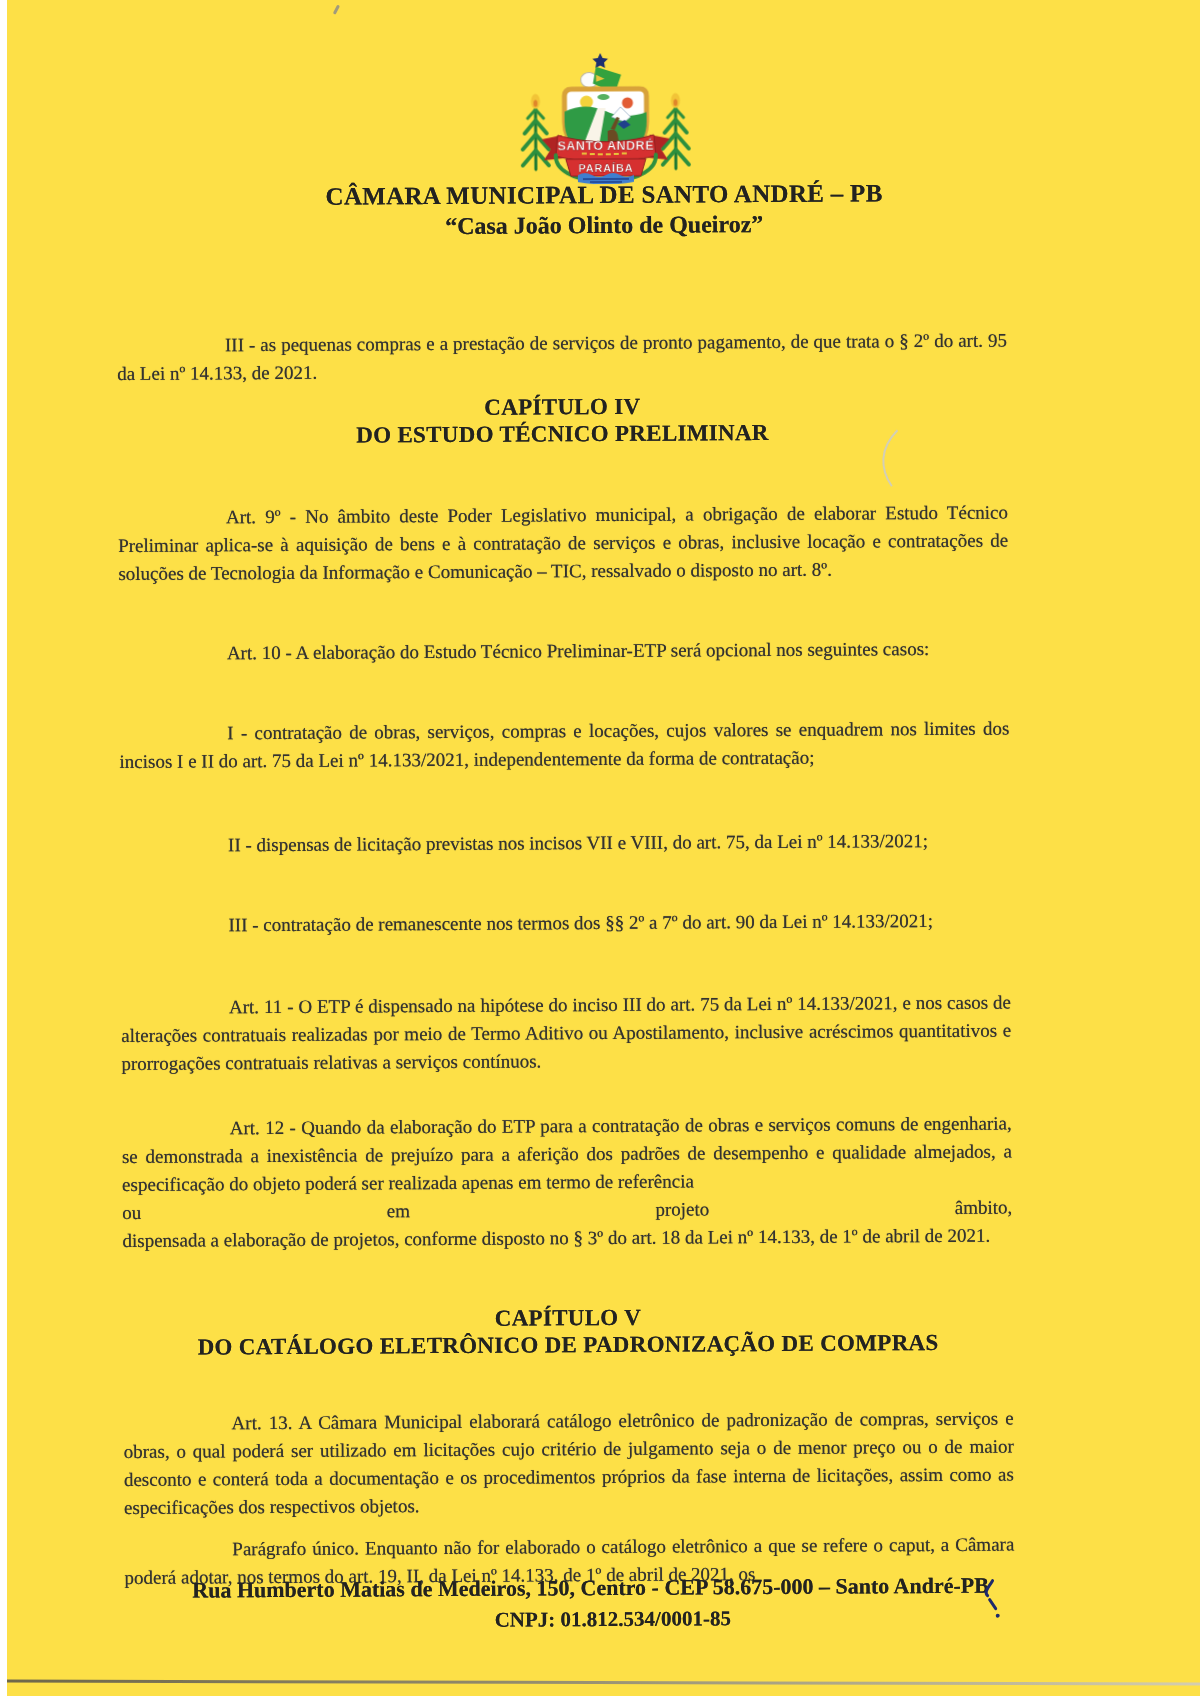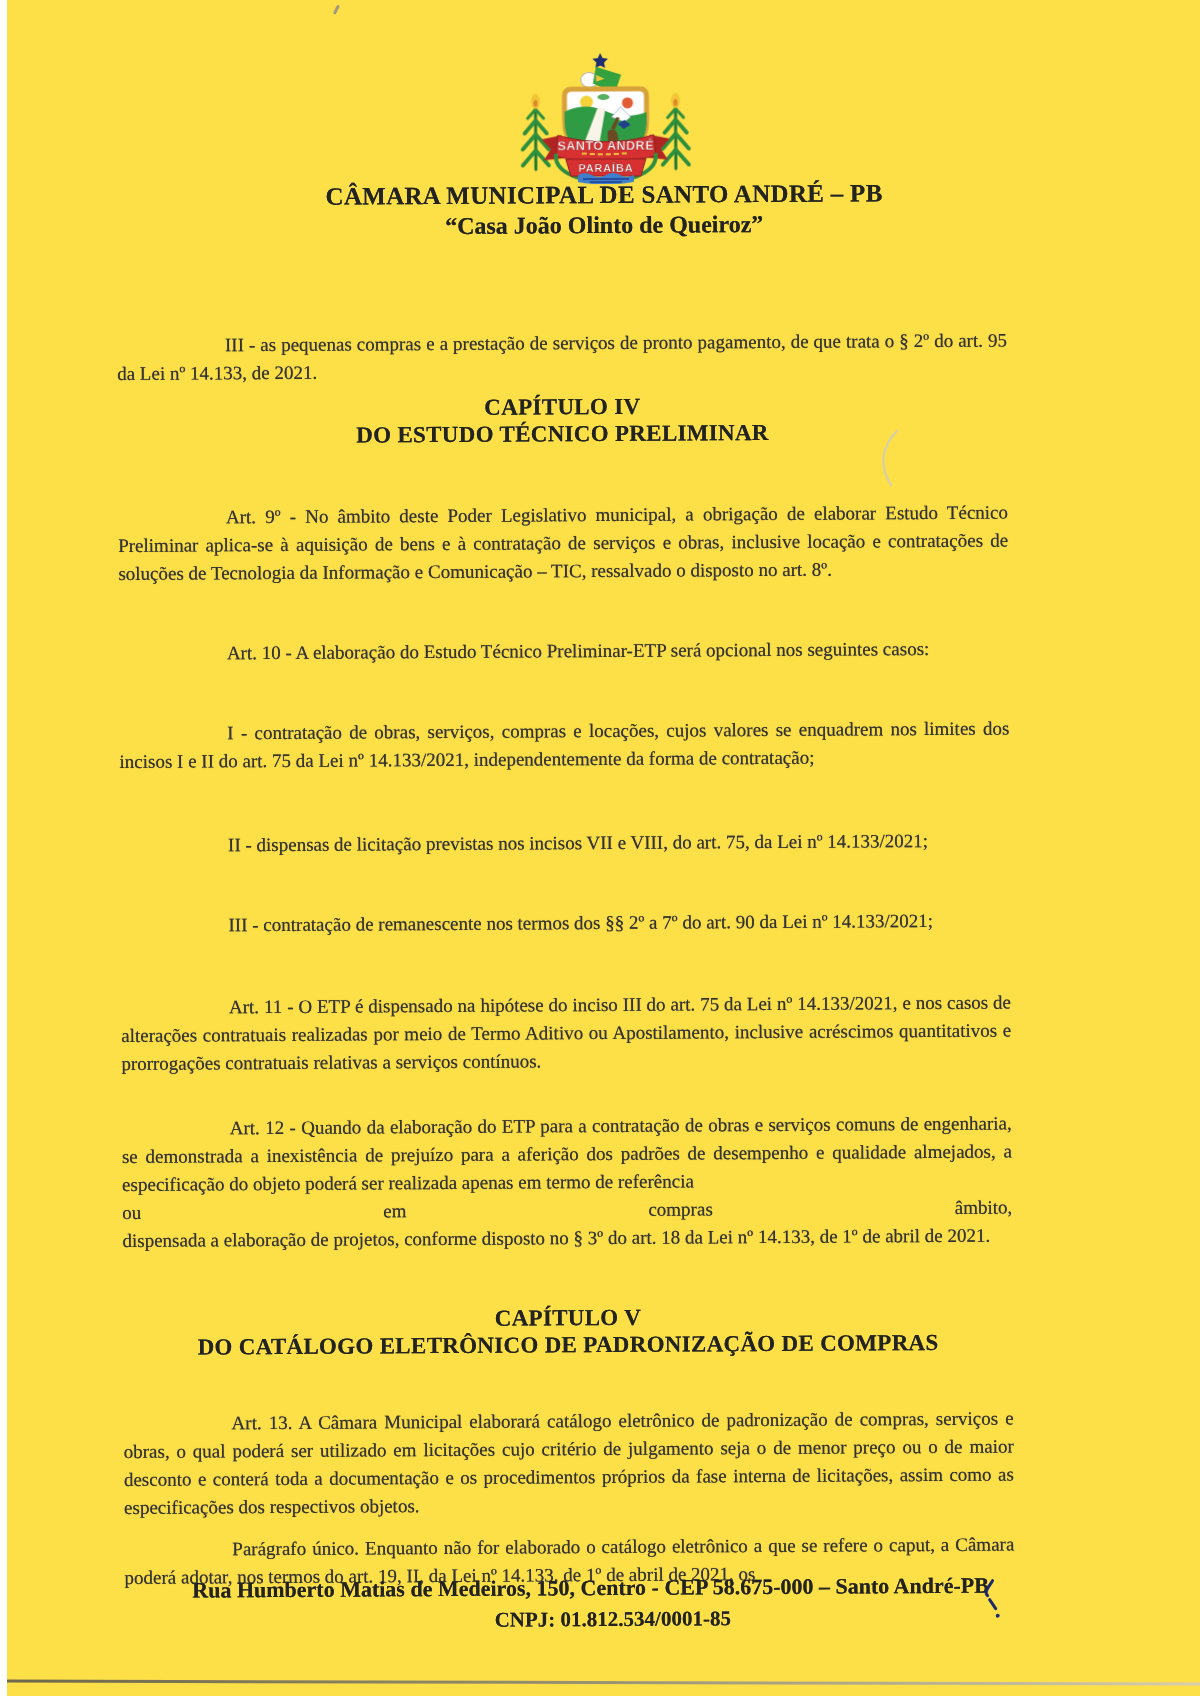--- a/index.html
+++ b/index.html
@@ -180,21 +180,21 @@
     <p class="para" style="top:698px">I - contratação de obras, serviços, compras e locações, cujos valores se enquadrem nos limites dos incisos I e II do art. 75 da Lei nº 14.133/2021, independentemente da forma de contratação;</p>
     <p class="para" style="top:810px">II - dispensas de licitação previstas nos incisos VII e VIII, do art. 75, da Lei nº 14.133/2021;</p>
     <p class="para" style="top:890px">III - contratação de remanescente nos termos dos §§ 2º a 7º do art. 90 da Lei nº 14.133/2021;</p>
     <p class="para" style="top:972px">Art. 11 - O ETP é dispensado na hipótese do inciso III do art. 75 da Lei nº 14.133/2021, e nos casos de alterações contratuais realizadas por meio de Termo Aditivo ou Apostilamento, inclusive acréscimos quantitativos e prorrogações contratuais relativas a serviços contínuos.</p>
 
     <div class="para" style="top:1112px">
       <div style="text-align:justify;">Art. 12 - Quando da elaboração do ETP para a contratação de obras e serviços comuns de engenharia, se demonstrada a inexistência de prejuízo para a aferição dos padrões de desempenho e qualidade almejados, a especificação do objeto poderá ser realizada apenas em termo de referência</div>
       <div class="spread-line">
         <span>ou</span>
         <span>em</span>
-        <span>compras</span>
+        <span>projeto</span>
         <span>âmbito,</span>
       </div>
       <div class="noindent" style="text-align:justify;text-indent:0;">dispensada a elaboração de projetos, conforme disposto no § 3º do art. 18 da Lei nº 14.133, de 1º de abril de 2021.</div>
     </div>
 
     <div class="chapter" style="top:1305px">CAPÍTULO V</div>
     <div class="chapter" style="top:1332px">DO CATÁLOGO ELETRÔNICO DE PADRONIZAÇÃO DE COMPRAS</div>
 
     <p class="para" style="top:1388px">Art. 13. A Câmara Municipal elaborará catálogo eletrônico de padronização de compras, serviços e obras, o qual poderá ser utilizado em licitações cujo critério de julgamento seja o de menor preço ou o de maior desconto e conterá toda a documentação e os procedimentos próprios da fase interna de licitações, assim como as especificações dos respectivos objetos.</p>
     <p class="para" style="top:1514px">Parágrafo único. Enquanto não for elaborado o catálogo eletrônico a que se refere o caput, a Câmara poderá adotar, nos termos do art. 19, II, da Lei nº 14.133, de 1º de abril de 2021, os</p>

